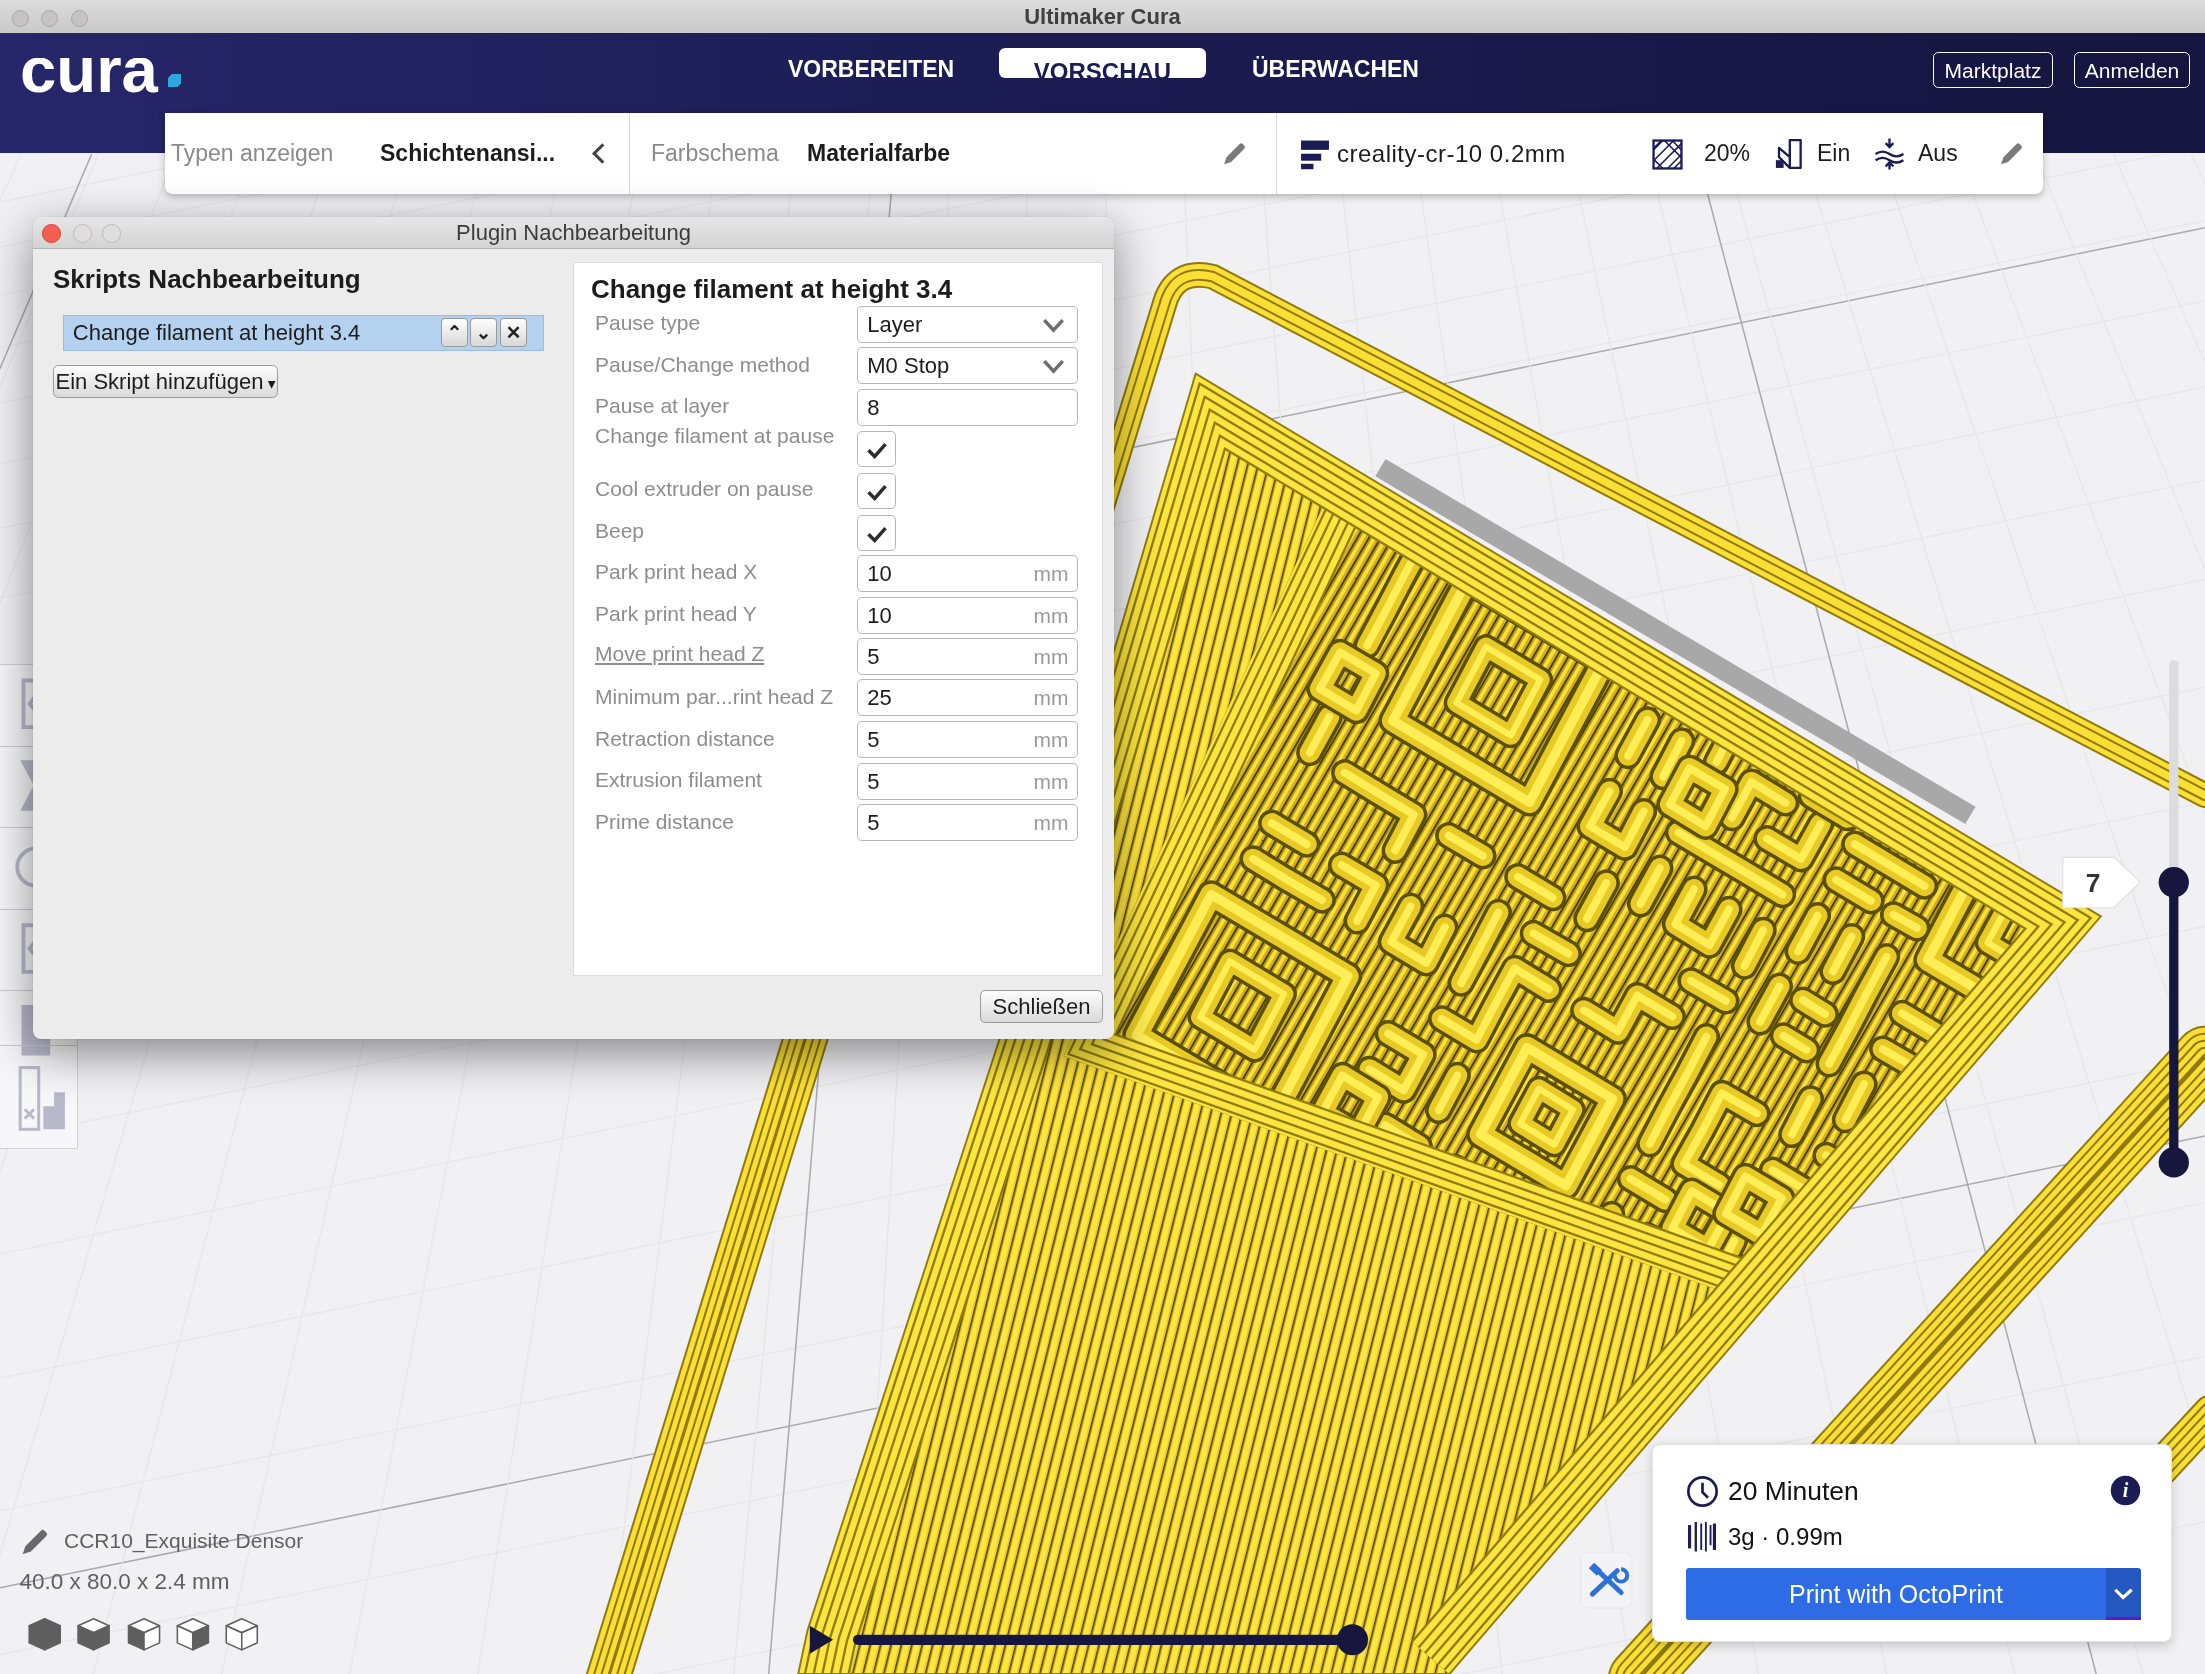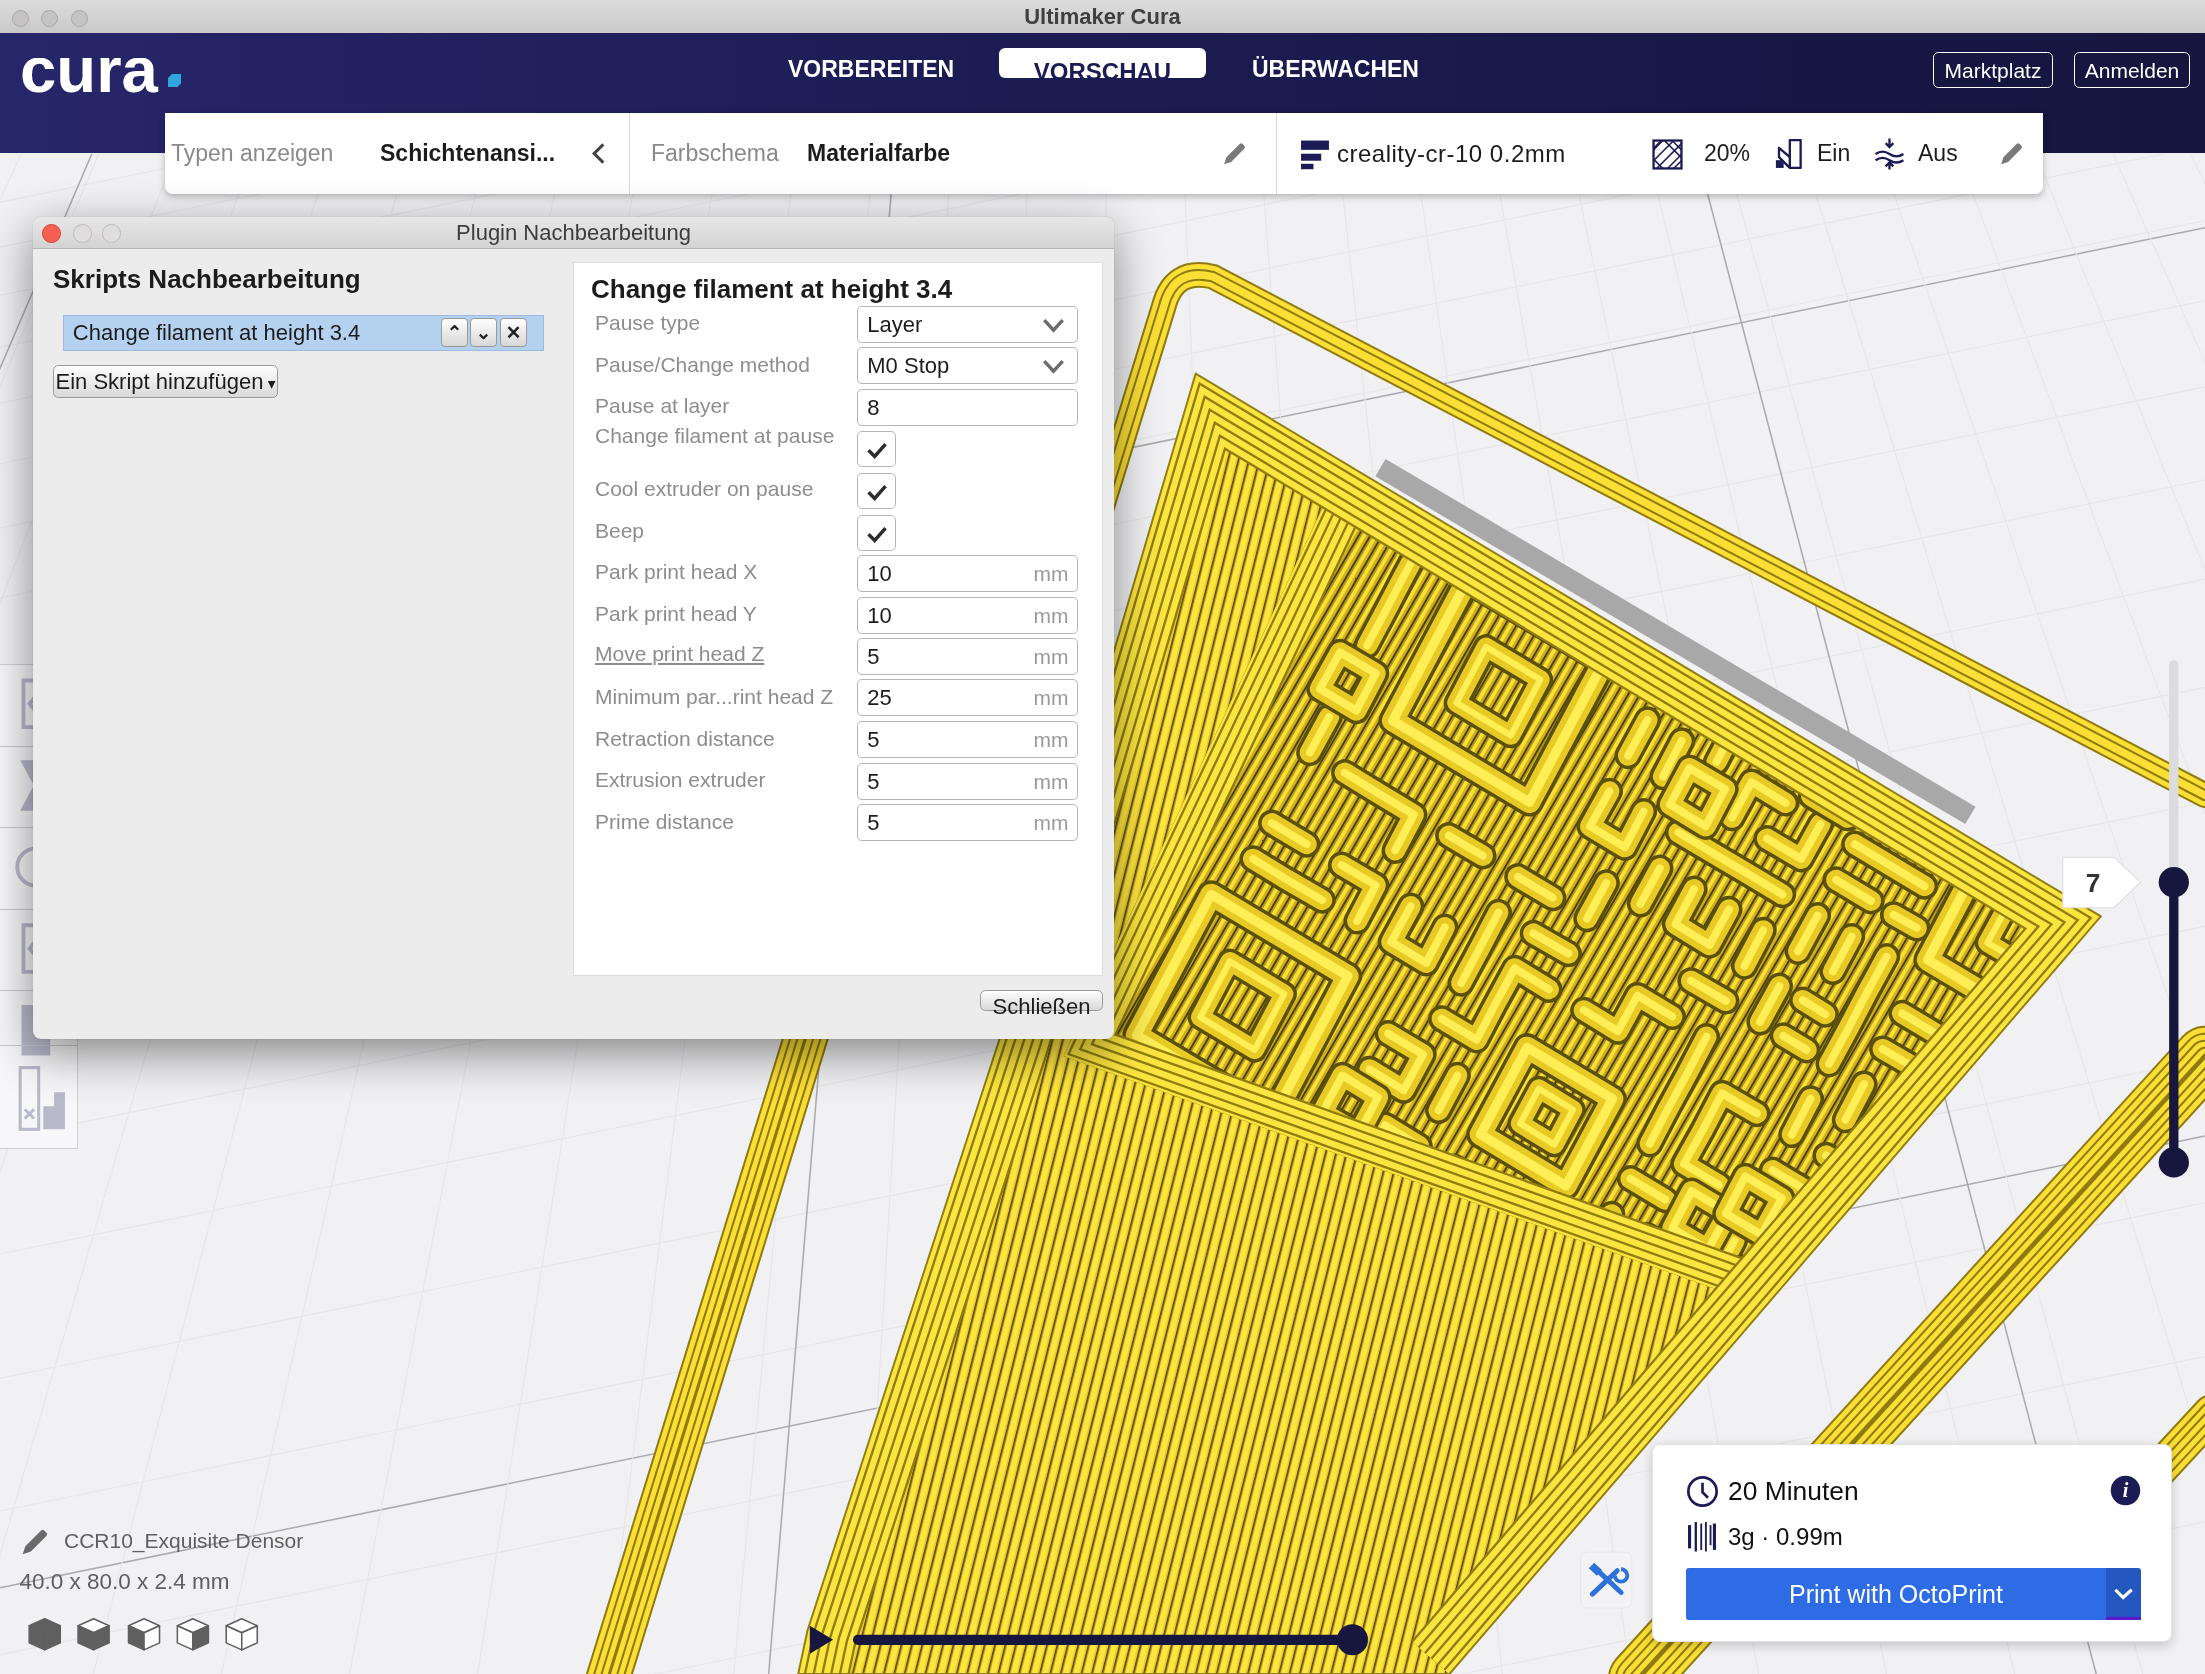--- a/index.html
+++ b/index.html
@@ -59,21 +59,21 @@
   #rpanel{position:absolute;left:540px;top:45px;width:530px;height:714px;background:#fff;
      border:0.8px solid #dcdcdc;box-sizing:border-box;}
   #rphead{position:absolute;left:17px;top:11px;font-size:26px;font-weight:bold;color:#1c1c1c;}
   .frow{position:absolute;left:21px;font-size:21px;color:#8d8d8d;}
   .fbox{position:absolute;left:283px;width:221px;height:37px;background:#fff;
      border:0.8px solid #b5b5b5;border-radius:4.7px;box-sizing:border-box;}
   .fbox .val{position:absolute;left:9.3px;top:0;line-height:36px;font-size:22px;color:#1c1c1c;}
   .fbox .mm{position:absolute;right:8.5px;top:0;line-height:36px;font-size:21px;color:#9a9a9a;}
   .cbox{position:absolute;left:283px;width:39px;height:36px;background:#fff;
      border:0.8px solid #b5b5b5;border-radius:4.7px;box-sizing:border-box;}
-  #closebtn{position:absolute;left:947px;top:773px;width:123px;height:21px;
+  #closebtn{position:absolute;left:947px;top:773px;width:123px;height:33px;
      background:linear-gradient(#fdfdfd,#d9d9d9);border:0.8px solid #9a9a9a;border-radius:5.4px;
      box-sizing:border-box;font-size:22px;color:#1c1c1c;text-align:center;line-height:31px;}
 </style>
 </head>
 <body>
 
 <svg id="scene" class="abs" width="2205" height="1520" viewBox="0 198 2840 1958">
     <defs>
 <pattern id="pQR" width="13" height="13" patternUnits="userSpaceOnUse" patternTransform="rotate(30)">
   <rect width="13" height="13" fill="#f6d72a"></rect>
@@ -656,21 +656,21 @@
       <div class="frow" style="top:422px;">Minimum par...rint head Z</div>
       <div class="fbox" style="top:416px;">
         <span class="val">25</span>
         <span class="mm">mm</span>
       </div>
       <div class="frow" style="top:464px;">Retraction distance</div>
       <div class="fbox" style="top:458px;">
         <span class="val">5</span>
         <span class="mm">mm</span>
       </div>
-      <div class="frow" style="top:505px;">Extrusion extruder</div>
+      <div class="frow" style="top:505px;">Extrusion filament</div>
       <div class="fbox" style="top:500px;">
         <span class="val">5</span>
         <span class="mm">mm</span>
       </div>
       <div class="frow" style="top:547px;">Prime distance</div>
       <div class="fbox" style="top:541px;">
         <span class="val">5</span>
         <span class="mm">mm</span>
       </div>
   </div>

